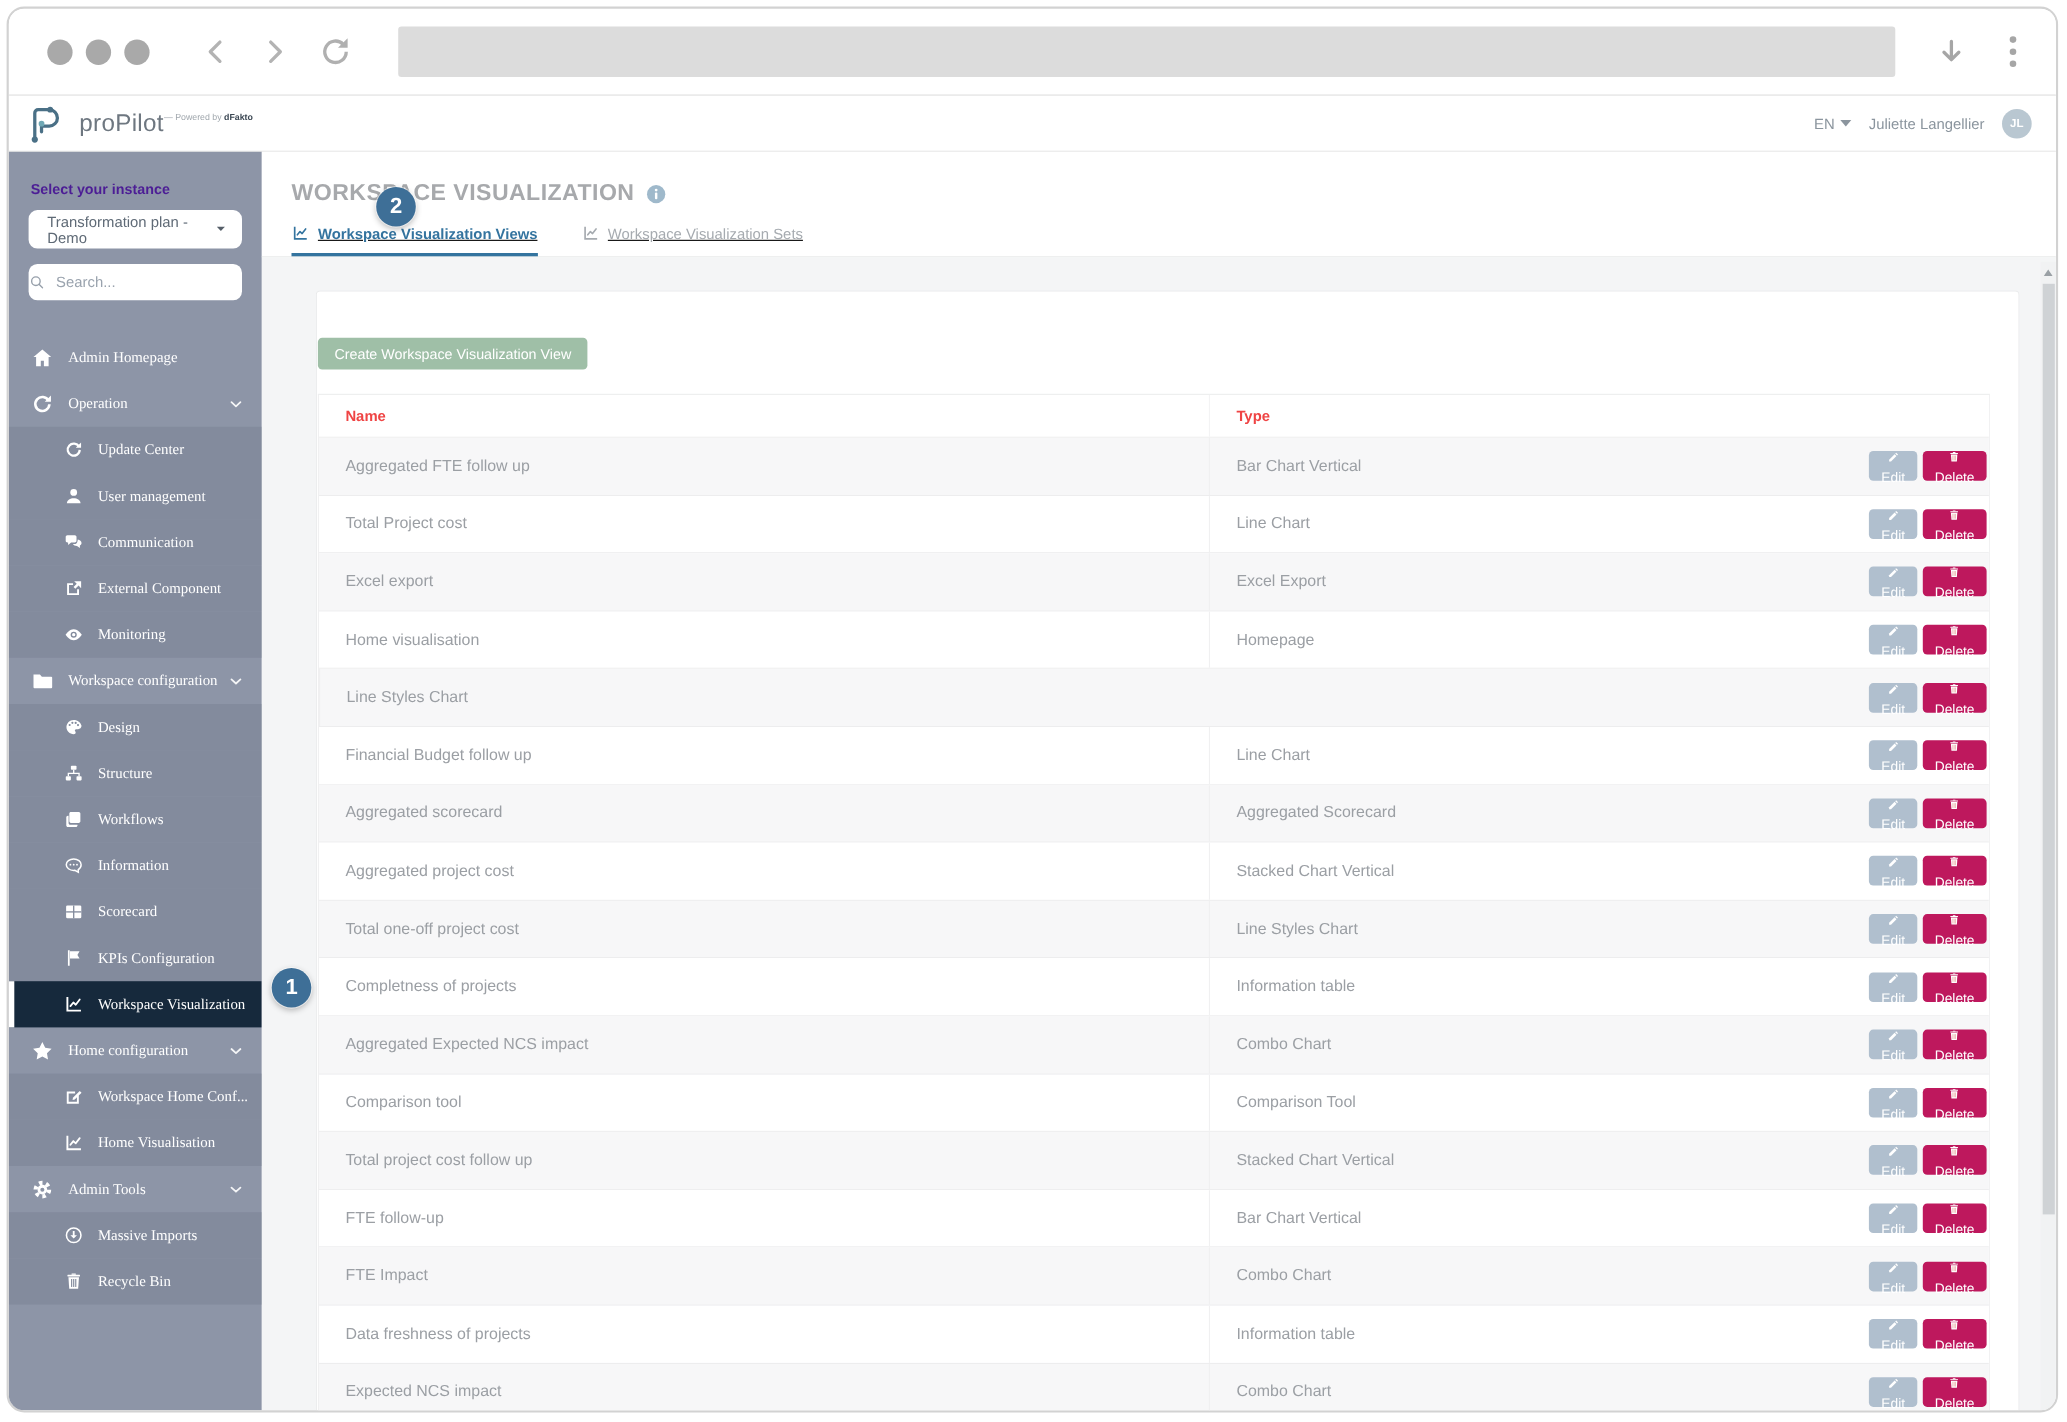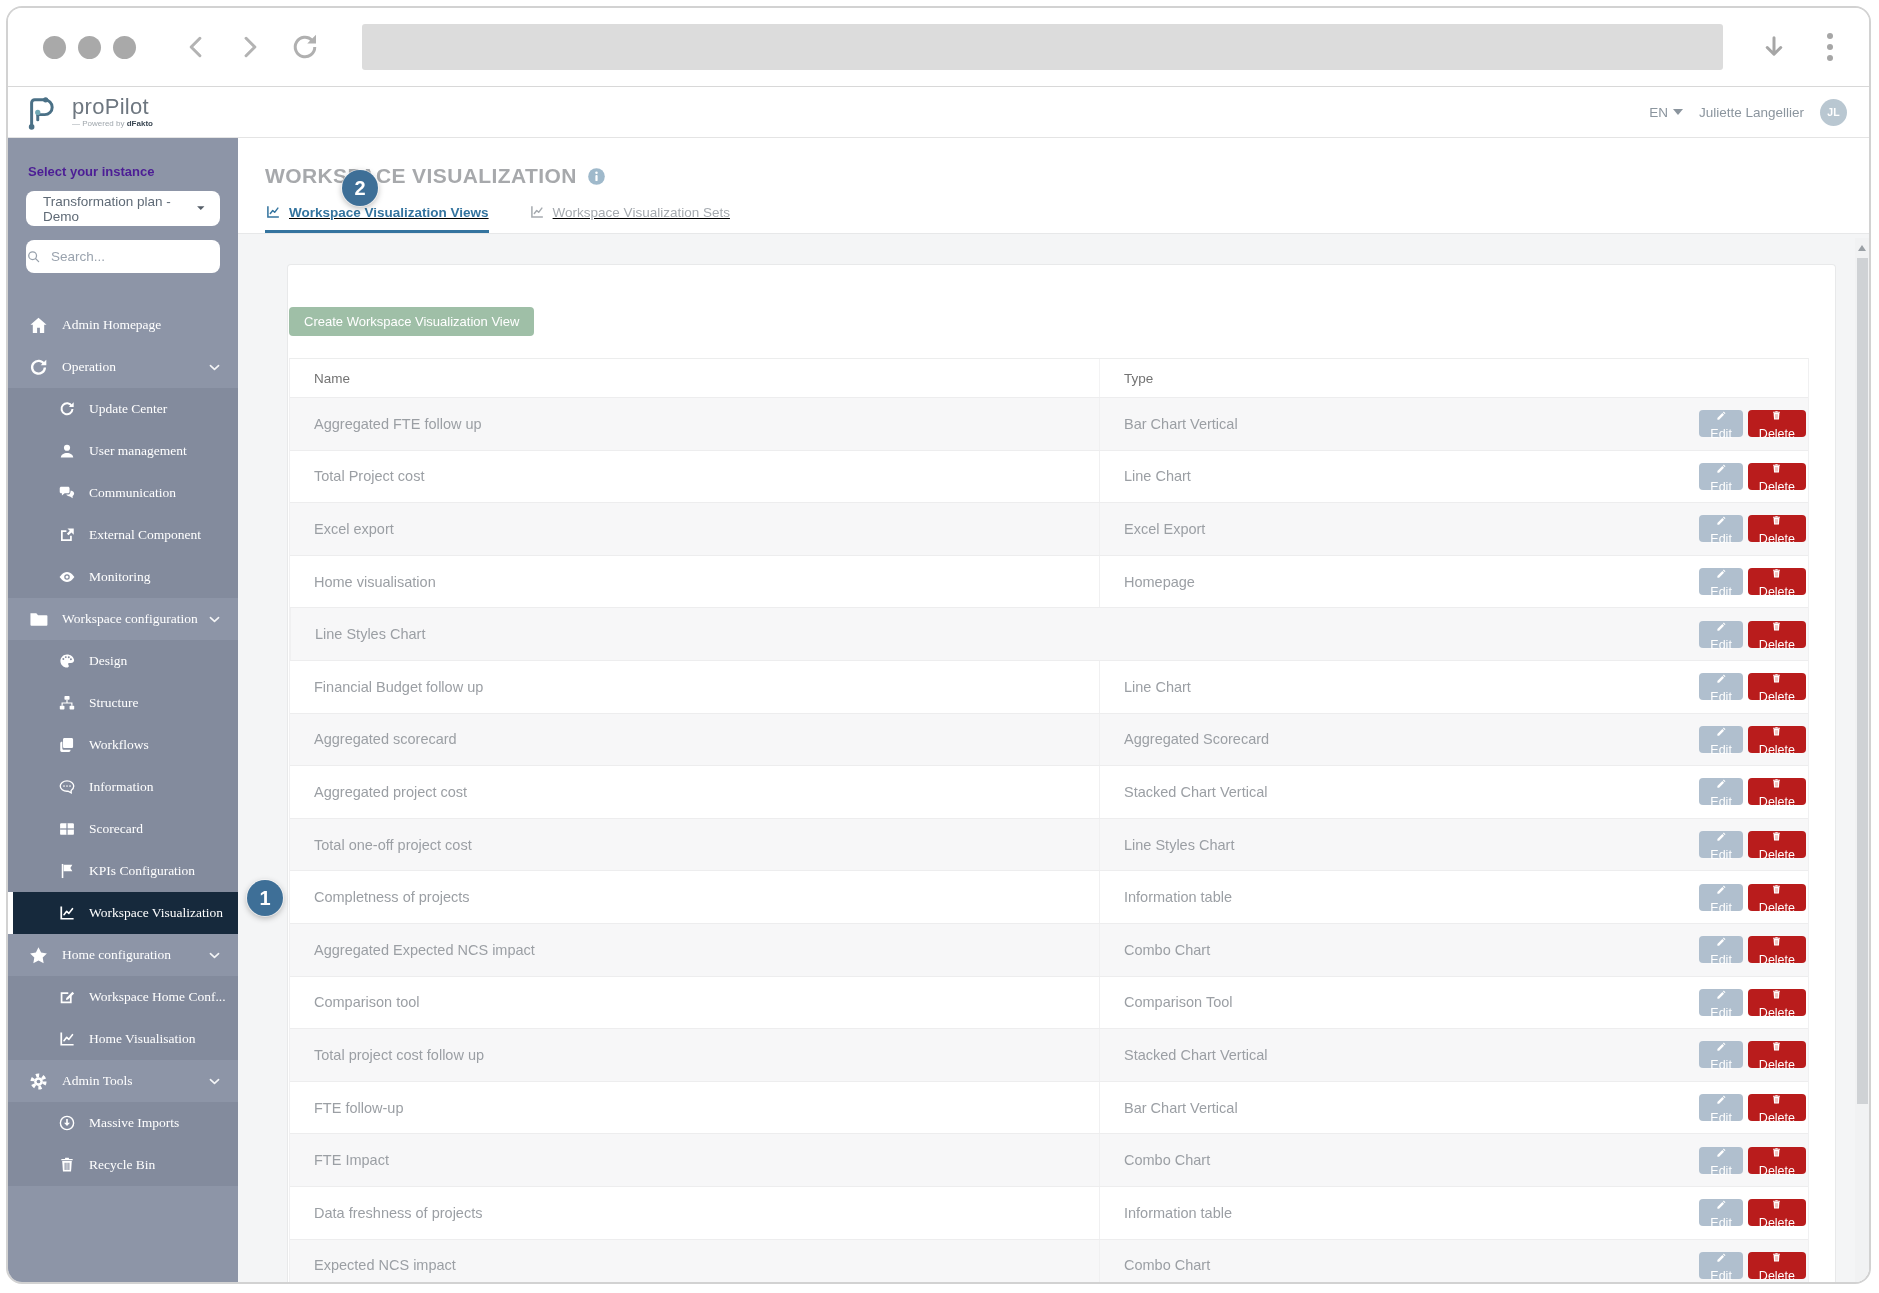--- a/index.html
+++ b/index.html
@@ -16,21 +16,21 @@
   .chrome .navbtn{width:30px;height:30px;display:flex;align-items:center;justify-content:center;}
   .chrome .back{margin-left:46px;} .chrome .fwd{margin-left:22px;} .chrome .reload{margin-left:26px;}
   .urlbar{flex:1;height:46px;background:#dcdcdc;border-radius:3px;margin:0 36px 0 42px;}
   .chrome .dl{width:30px;height:30px;}
   .kebab{display:flex;flex-direction:column;gap:5px;margin-left:32px;padding:2px 6px;}
   .kebab i{width:6px;height:6px;border-radius:50%;background:#a6a6a6;display:block;}
   
   .app-header{height:50px;flex:0 0 auto;display:flex;align-items:center;padding:0 22px 0 14px;
               border-bottom:1px solid #e4e4e4;background:#fff;}
   .brand{display:flex;align-items:center;gap:8px;}
-  .brand-txt{display:flex;flex-direction:column;line-height:1;}
+  .brand-txt{display:flex;flex-direction:row;line-height:1;}
   .brand-name{font-size:22px;color:#6e7780;letter-spacing:.3px;}
   .brand-sub{font-size:8px;color:#a0a7ad;margin-top:2px;}
   .brand-sub b{color:#3c4854;}
   .hdr-right{margin-left:auto;display:flex;align-items:center;gap:16px;}
   .lang{display:flex;align-items:center;gap:5px;font-size:13.5px;color:#8b959e;cursor:default;}
   .lang-caret{width:0;height:0;border-left:5px solid transparent;border-right:5px solid transparent;
               border-top:6px solid #8b959e;}
   .uname{font-size:13.5px;color:#8b959e;}
   .avatar{width:27px;height:27px;border-radius:50%;background:#b9c7d1;color:#fff;font-size:10.5px;
           font-weight:bold;display:flex;align-items:center;justify-content:center;}
@@ -75,30 +75,30 @@
   .card{background:#fff;border:1px solid #e8e9ea;border-bottom:none;border-radius:4px 4px 0 0;
         height:100%;box-sizing:border-box;padding:42px 26px 0 1px;}
   .create-btn{display:inline-flex;align-items:center;height:29px;padding:0 15px;border:0;
               border-radius:4px;background:#9fbfa7;color:#fff;font-size:13px;
               font-family:inherit;cursor:default;}
   .table{margin-top:22px;border-top:1px solid #eceded;border-left:1px solid #f0f0f1;
          border-right:1px solid #f0f0f1;}
   .trow{display:flex;align-items:stretch;height:51.6px;border-bottom:1px solid #ededee;
         font-size:14.5px;color:#9b9fa4;background:#fff;}
   .trow.alt{background:#f7f7f8;}
-  .thead{height:38px;font-size:13.5px;font-weight:normal;color:#737373;background:#fff;}
+  .thead{height:38px;font-size:13.5px;font-weight:bold;color:#ef4444;background:#fff;}
   .cell-name{width:785px;flex:0 0 auto;padding-left:24px;display:flex;align-items:center;}
   .cell-type{flex:1;padding-left:24px;border-left:1px solid #f0f0f1;display:flex;align-items:center;}
   .thead .cell-type{border-left:1px solid #f3f3f4;}
   .cell-actions{display:flex;align-items:center;gap:5px;padding-right:2px;}
   .rbtn{display:inline-flex;align-items:center;gap:6px;height:27px;padding:0 11px;border:0;
         border-radius:4px;color:#fff;font-size:12.5px;font-family:inherit;cursor:default;flex-direction:column;}
   .rbtn .icon{width:11px;height:11px;}
   .btn-edit{background:#b0bfce;}
-  .btn-delete{background:#b91c1c;}
+  .btn-delete{background:#be185d;}
   
   .scrollbar{position:absolute;top:100px;right:0;bottom:0;width:14px;background:#f1f2f3;}
   .sb-up{position:absolute;top:7px;left:2.5px;width:0;height:0;border-left:4.5px solid transparent;
          border-right:4.5px solid transparent;border-bottom:6px solid #9aa0a5;}
   .sb-thumb{position:absolute;top:20px;left:1.5px;width:11px;height:81%;background:#cfd2d5;}
   
   .badge{position:absolute;width:36px;height:36px;border-radius:50%;background:#3e6f97;color:#fff;
          font-size:20px;font-weight:bold;display:flex;align-items:center;justify-content:center;
          box-shadow:0 0 0 1px rgba(255,255,255,.55),0 2px 6px rgba(0,0,0,.3);z-index:20;}
   #badge-2{left:342px;top:170px;}

